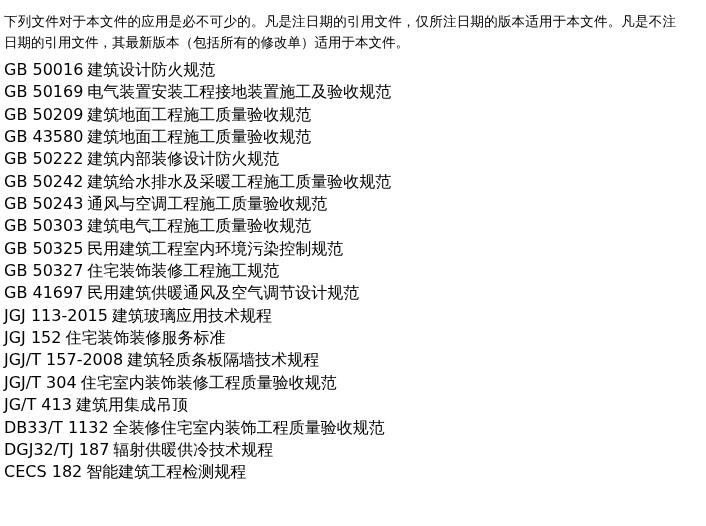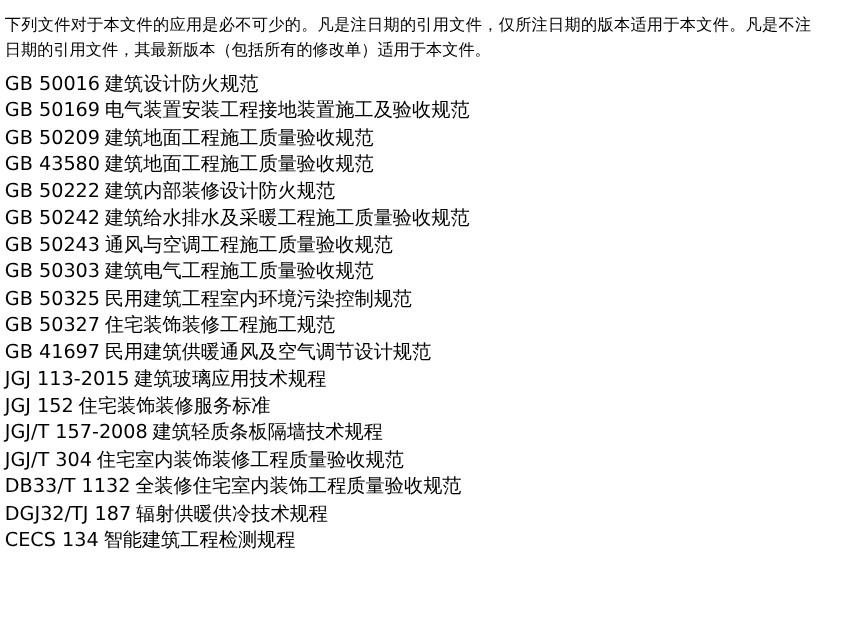--- a/index.html
+++ b/index.html
@@ -65,18 +65,19 @@
     <li class="std-item"><span class="code">GB 50242</span><span class="sep"></span><span>建筑给水排水及采暖工程施工质量验收规范</span></li>
     <li class="std-item"><span class="code">GB 50243</span><span class="sep"></span><span>通风与空调工程施工质量验收规范</span></li>
     <li class="std-item"><span class="code">GB 50303</span><span class="sep"></span><span>建筑电气工程施工质量验收规范</span></li>
     <li class="std-item"><span class="code">GB 50325</span><span class="sep"></span><span>民用建筑工程室内环境污染控制规范</span></li>
     <li class="std-item"><span class="code">GB 50327</span><span class="sep"></span><span>住宅装饰装修工程施工规范</span></li>
     <li class="std-item"><span class="code">GB 41697</span><span class="sep"></span><span>民用建筑供暖通风及空气调节设计规范</span></li>
     <li class="std-item"><span class="code">JGJ 113-2015</span><span class="sep"></span><span>建筑玻璃应用技术规程</span></li>
     <li class="std-item"><span class="code">JGJ 152</span><span class="sep"></span><span>住宅装饰装修服务标准</span></li>
     <li class="std-item"><span class="code">JGJ/T 157-2008</span><span class="sep"></span><span>建筑轻质条板隔墙技术规程</span></li>
     <li class="std-item"><span class="code">JGJ/T 304</span><span class="sep"></span><span>住宅室内装饰装修工程质量验收规范</span></li>
+    <li class="std-item"><span class="code">JG/T 413</span><span class="sep"></span><span>建筑用集成吊顶</span></li>
     <li class="std-item"><span class="code">DB33/T 1132</span><span class="sep"></span><span>全装修住宅室内装饰工程质量验收规范</span></li>
     <li class="std-item"><span class="code">DGJ32/TJ 187</span><span class="sep"></span><span>辐射供暖供冷技术规程</span></li>
-    <li class="std-item"><span class="code">CECS 134</span><span class="sep"></span><span>智能建筑工程检测规程</span></li>
+    <li class="std-item"><span class="code">CECS 182</span><span class="sep"></span><span>智能建筑工程检测规程</span></li>
   </ul>
 
 </div>
 
 </body></html>

